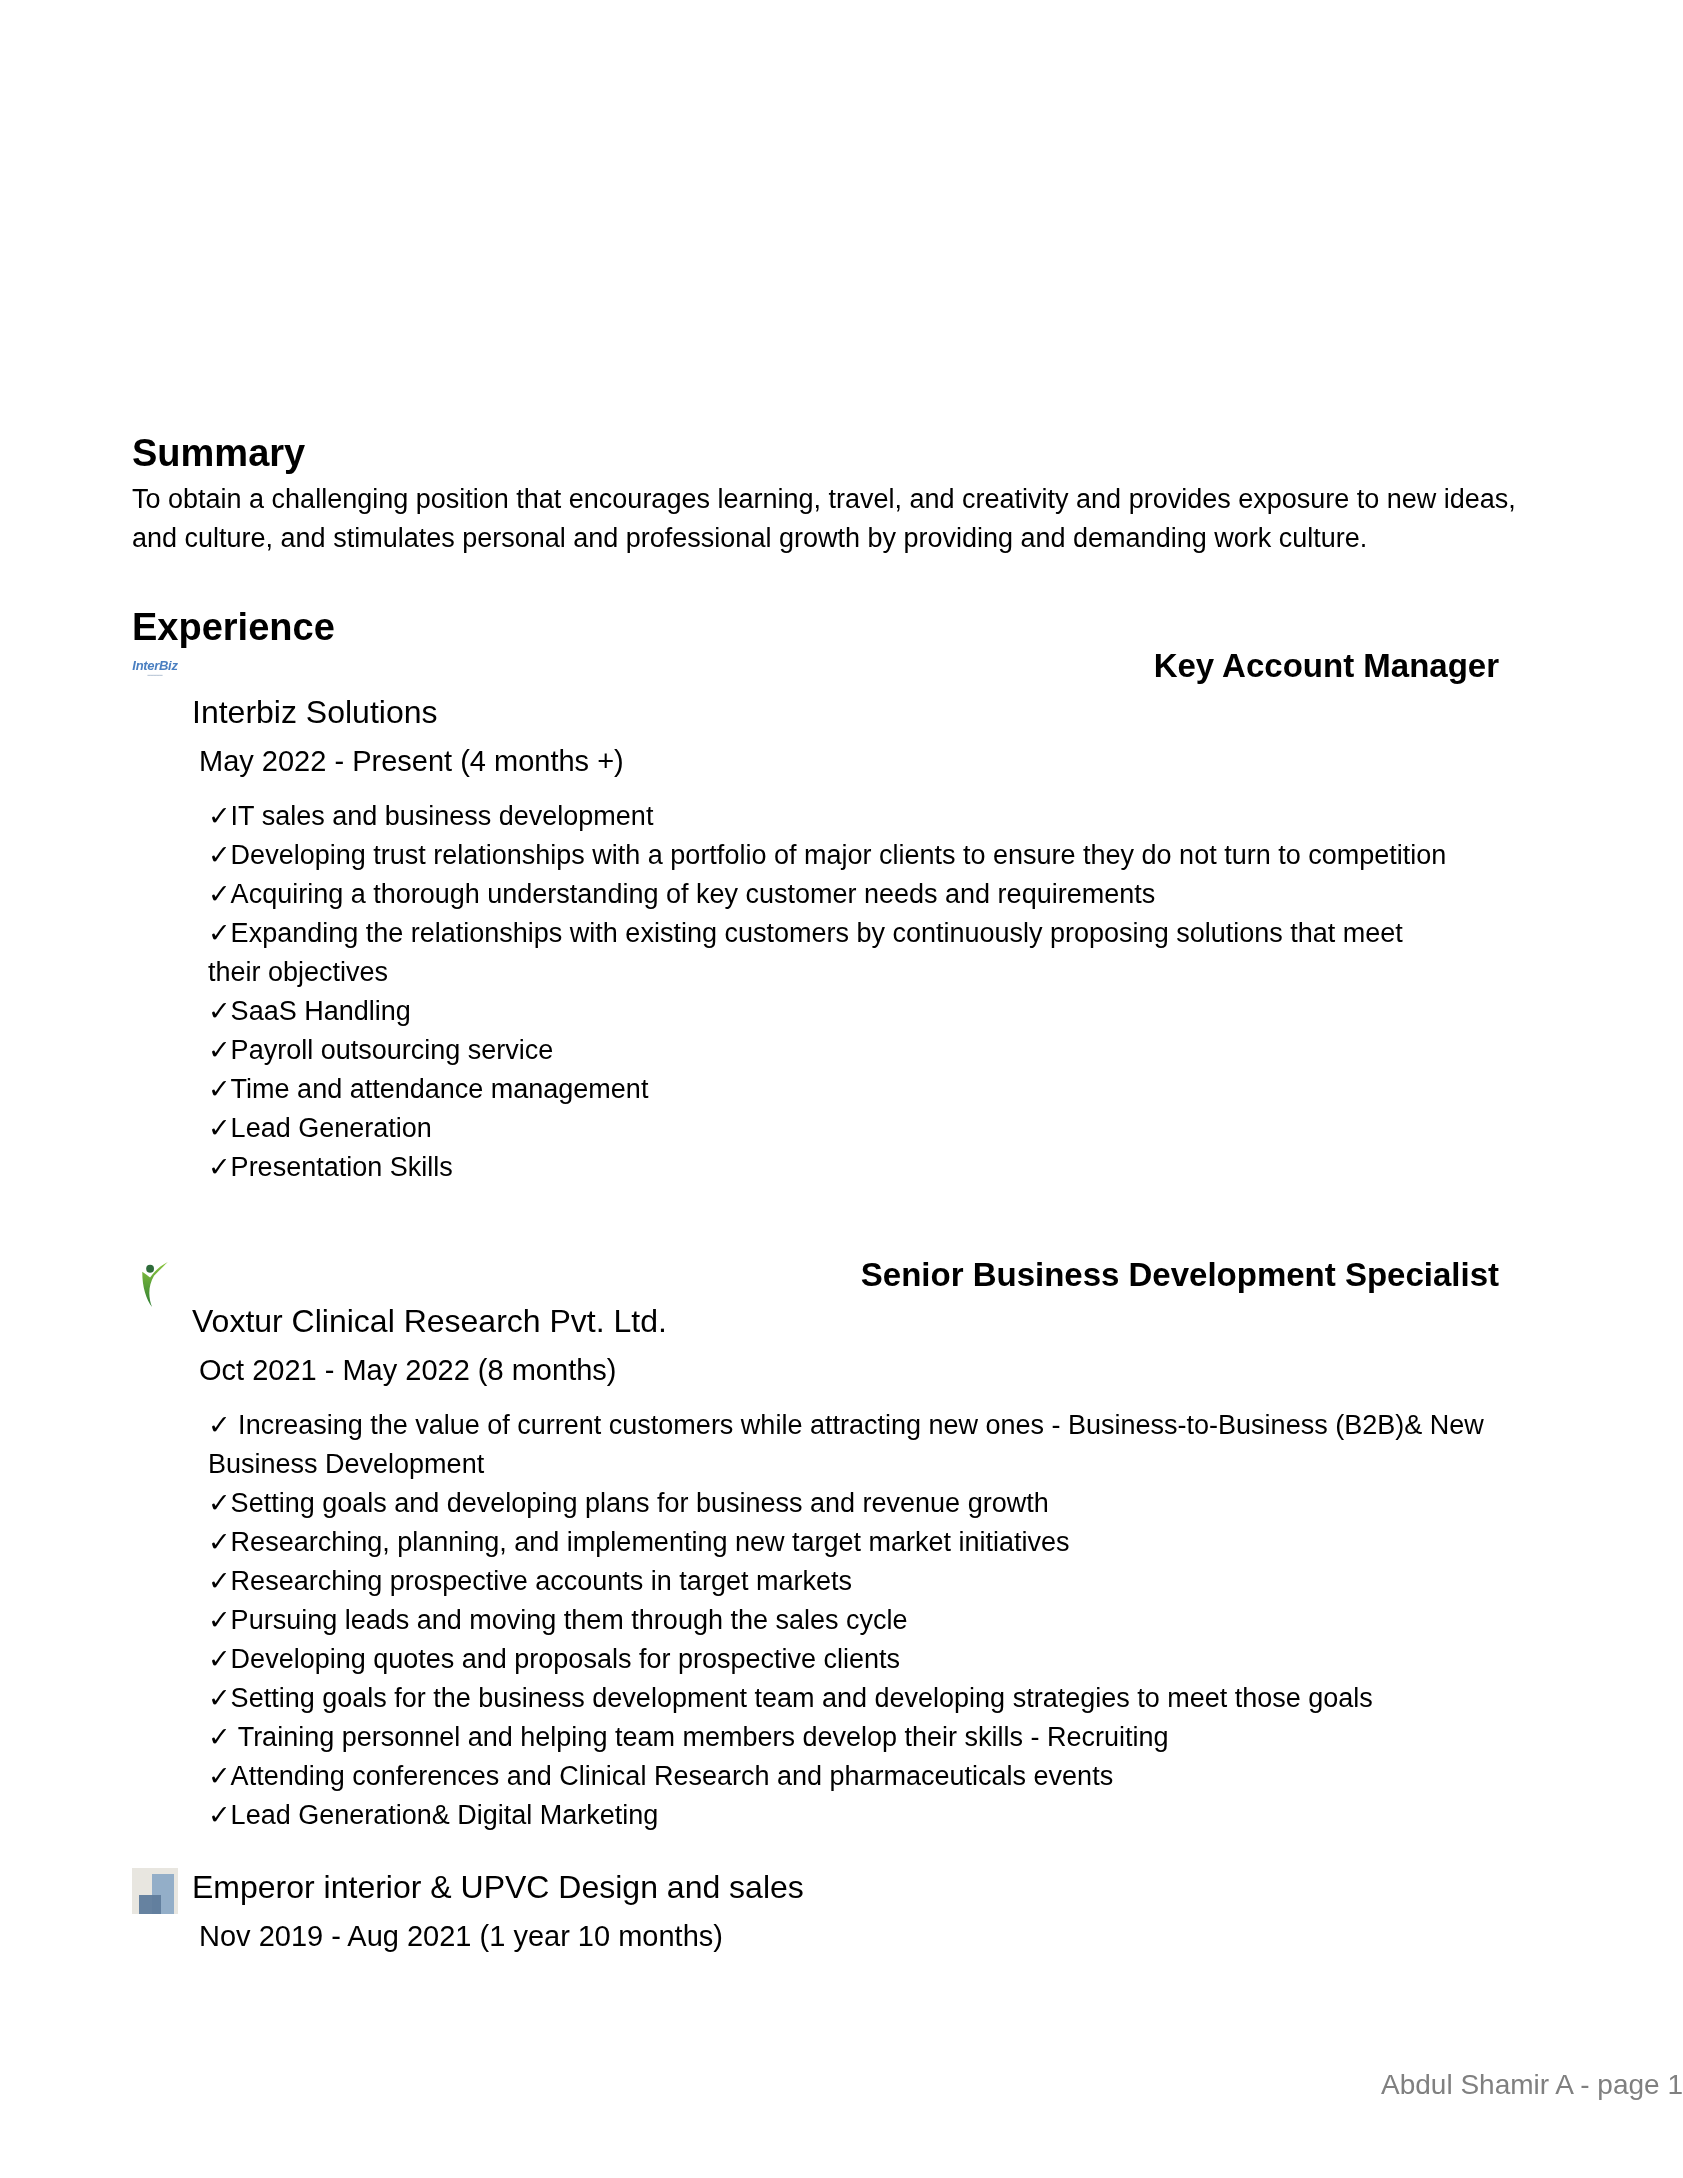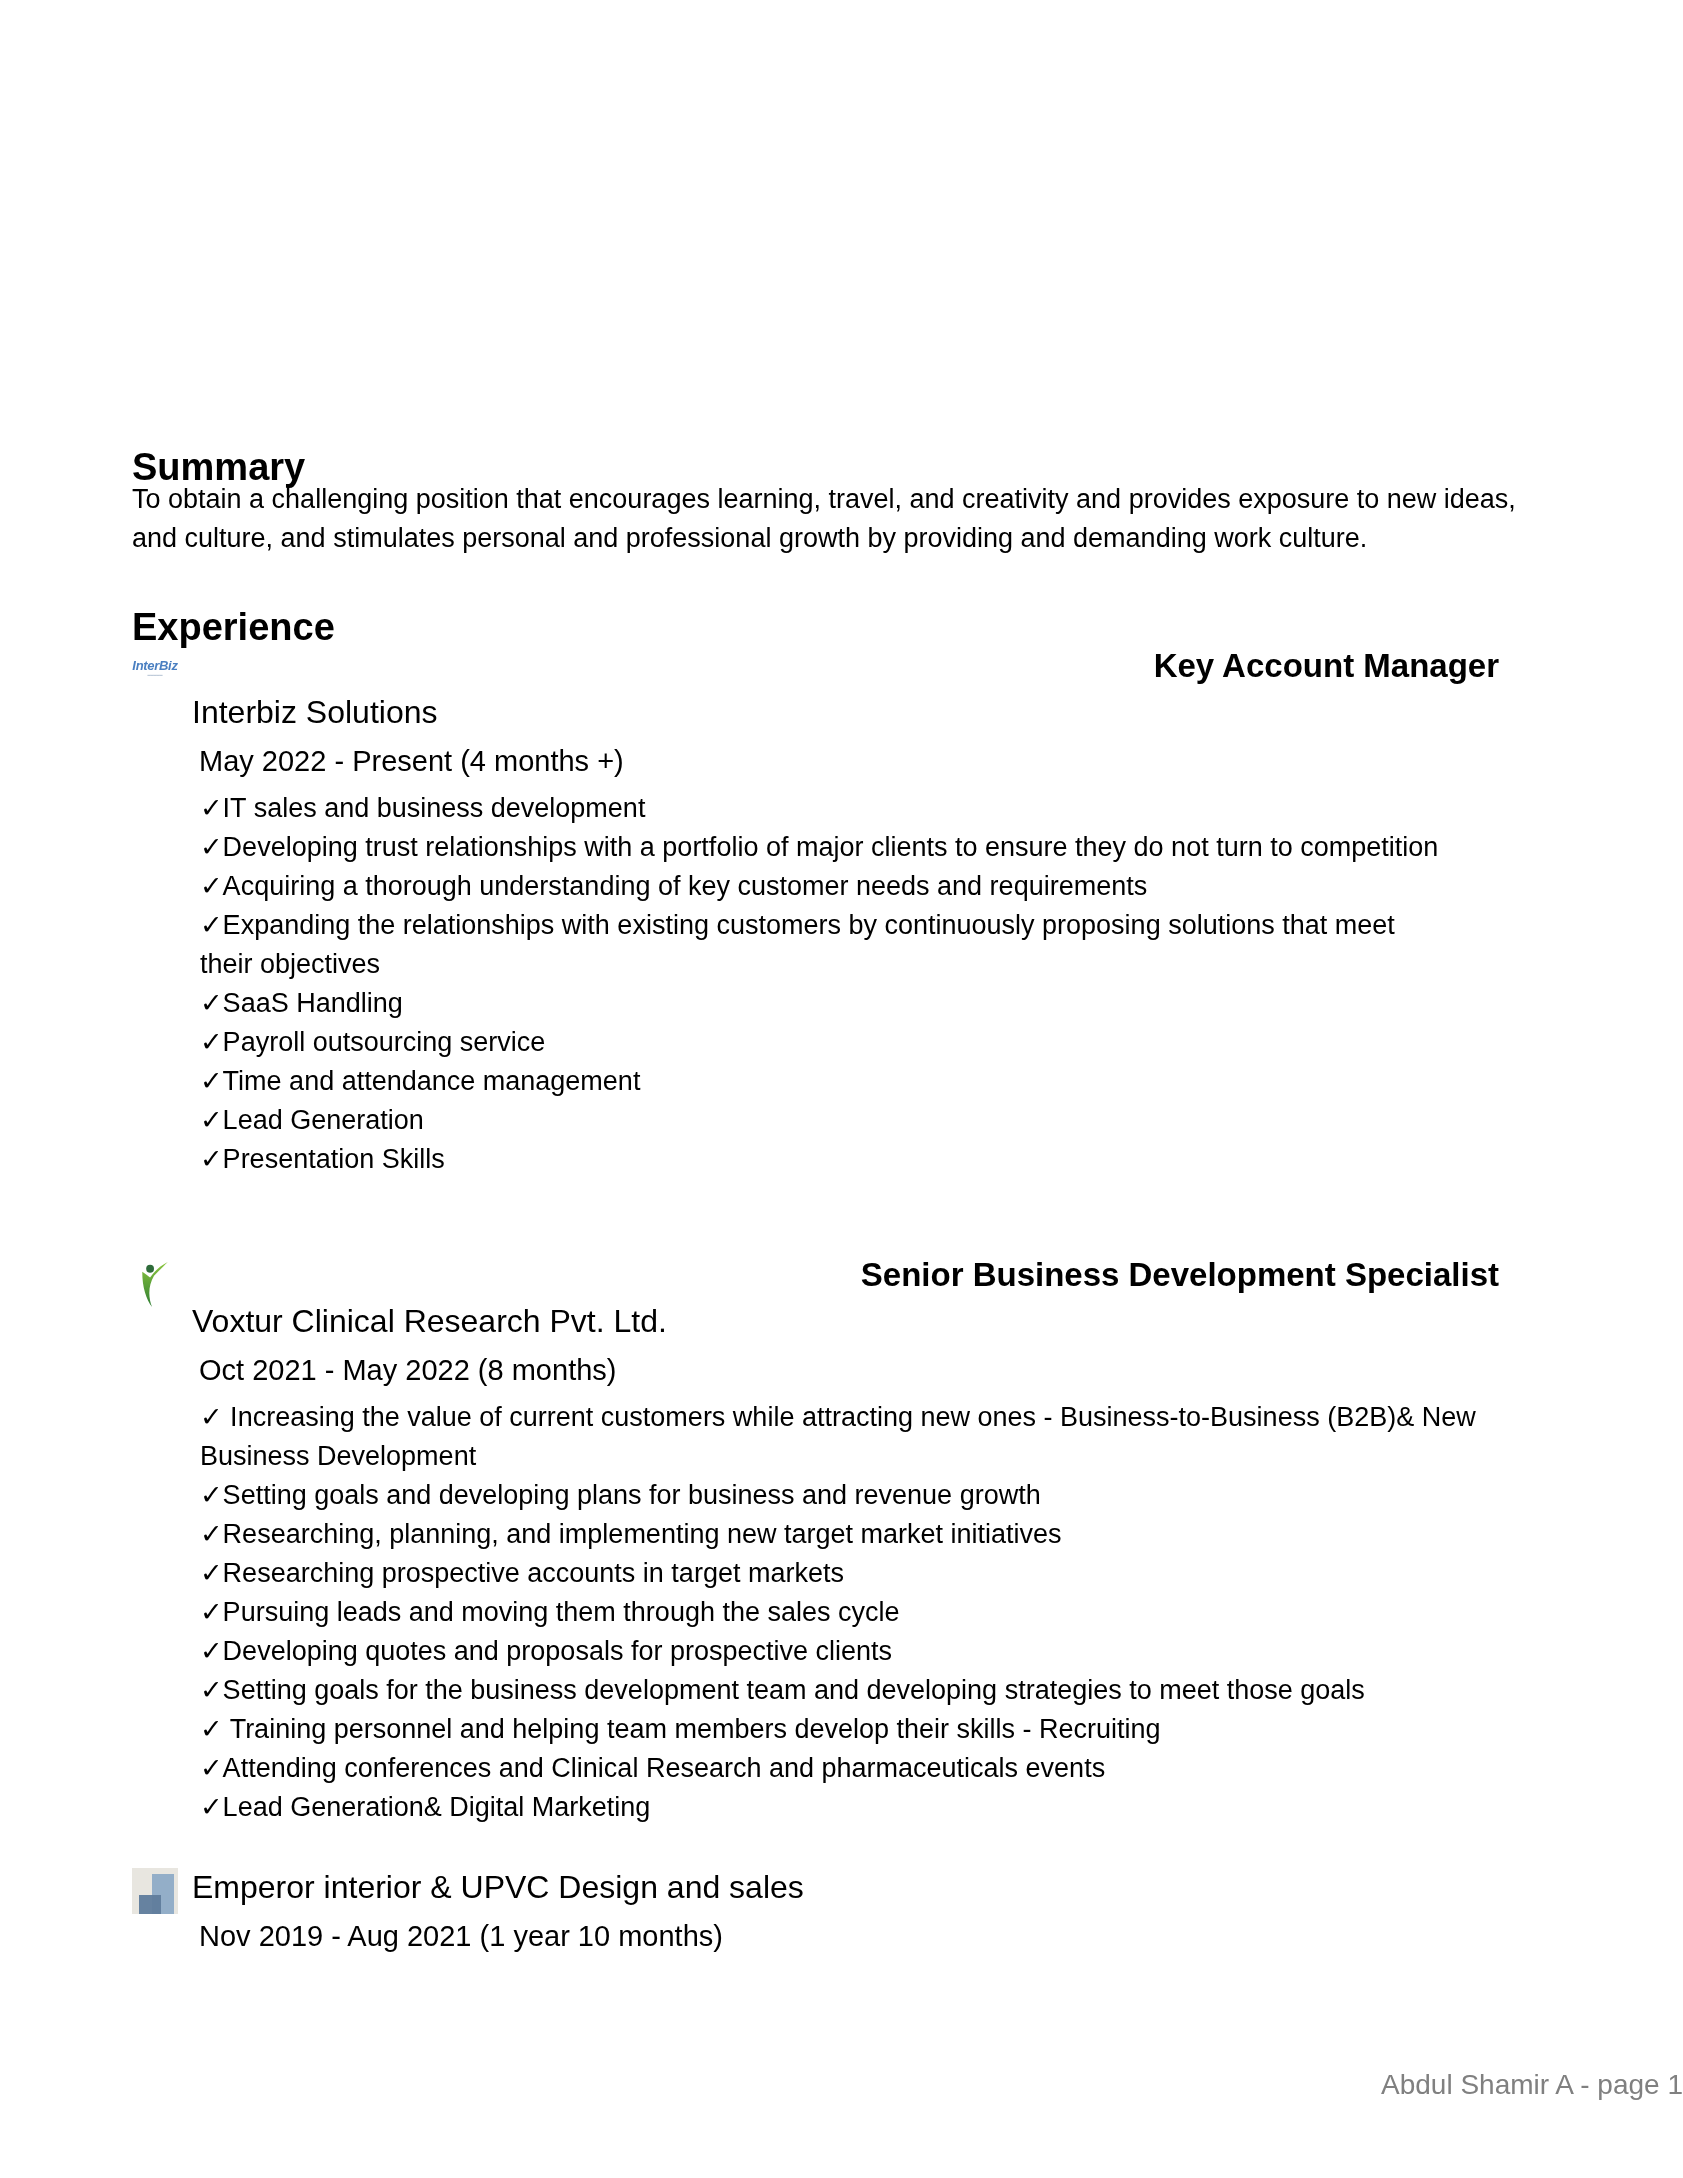--- a/index.html
+++ b/index.html
@@ -7,39 +7,39 @@
          font-family: "Liberation Sans", sans-serif; color: #000; }
   .page { position: absolute; left: 0; top: 0; width: 1683px; height: 2178px; }
   .section-title { position: absolute; left: 132px; font-size: 38px; font-weight: bold; margin: 0; line-height: 1; }
   .summary-text { position: absolute; left: 132px; top: 480px; width: 1386px; font-size: 27px; line-height: 39px; margin: 0; }
   .job { position: absolute; left: 132px; width: 1386px; }
   .job-logo { position: absolute; left: 0; width: 46px; height: 46px; }
   .job-body { position: absolute; left: 60px; top: 0; width: 1307px; }
   .job-title { font-size: 33px; font-weight: bold; line-height: 42px; margin: 0; text-align: right; }
   .job-company { font-size: 32px; line-height: 46px; margin: 2px 0 0 0; }
   .job-dates { font-size: 29px; line-height: 39px; margin: 7px; }
-  .bullets { list-style: none; margin: 8px; padding: 0; }
+  .bullets { list-style: none; margin: 16px; padding: 0; }
   .bullets li { font-size: 27px; line-height: 39px; }
   .footer { position: absolute; left: 0; width: 1683px; top: 2069px; text-align: right;
             font-size: 28px; color: #808080; }
   
   .logo-interbiz { top: 8px; height: 30px; display: flex; flex-direction: column; align-items: center; justify-content: center; }
   .logo-interbiz .word { font-size: 13px; font-style: italic; font-weight: bold; color: #4a7fc1; letter-spacing: -0.3px; line-height: 1; }
   .logo-interbiz .sub { font-size: 5px; color: #a9b9cc; line-height: 1; margin-top: 1px; }
   .logo-voxtur { top: 4px; height: 51px; }
   .logo-emperor { top: 6px; height: 46px; width: 46px; background: #e8e6e0; }
   .logo-emperor .bar-tall { position: absolute; left: 20px; top: 6px; width: 22px; height: 40px; background: #93aec8; }
   .logo-emperor .bar-short { position: absolute; left: 7px; top: 27px; width: 22px; height: 19px; background: #5f7c9c; opacity: 0.95; }
 </style>
 </head>
 <body>
 
 <div class="page">
 
-  <h2 class="section-title" style="top:448px">Summary</h2>
+  <h2 class="section-title" style="top:434px">Summary</h2>
   <p class="summary-text">To obtain a challenging position that encourages learning, travel, and creativity and provides exposure to new ideas, and culture, and stimulates personal and professional growth by providing and demanding work culture.</p>
 
   <h2 class="section-title" style="top:608px">Experience</h2>
 
   <div class="job" style="top:645px">
     <div class="job-logo logo-interbiz">
       <span class="word">InterBiz</span>
       <span class="sub">━━━━━</span>
     </div>
     <div class="job-body">

